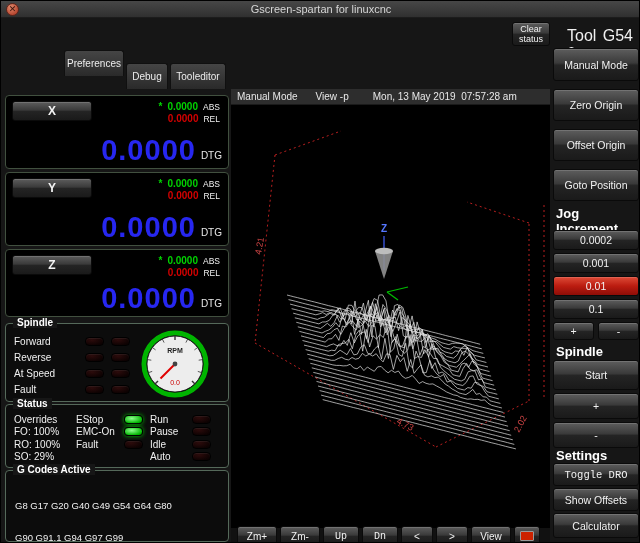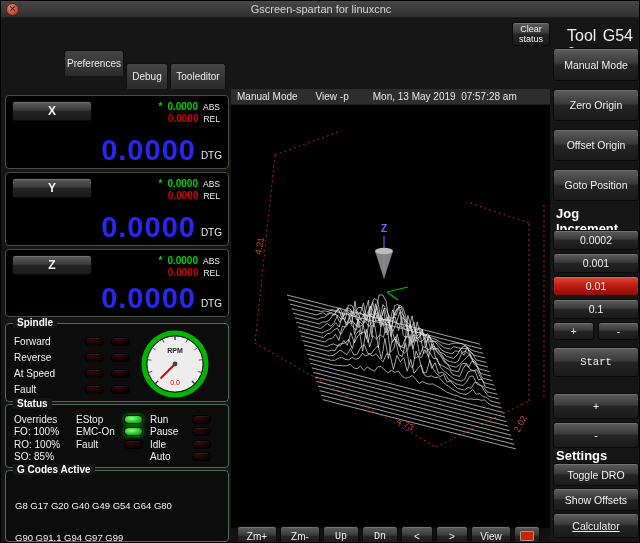--- a/index.html
+++ b/index.html
@@ -94,22 +94,22 @@
   
   .rbtn{position:absolute;left:552px;width:86px;}
   #btn-manual{top:47px;height:33px;} #btn-zero{top:88px;height:32px;}
   #btn-offset{top:128px;height:32px;} #btn-goto{top:168px;height:32px;}
   .sect{position:absolute;left:552px;width:86px;color:#fff;font-size:13px;font-weight:bold;
     display:flex;align-items:center;padding-left:3px;}
   #lbl-jog{top:213px;height:14px;} #lbl-spindle{top:343px;height:14px;} #lbl-settings{top:448px;height:13px;}
   #jog-1{top:229px;height:20px;} #jog-2{top:252px;height:20px;}
   #jog-3{top:275px;height:20px;} #jog-4{top:298px;height:20px;}
   #jog-plus{top:321px;height:18px;width:41px;} #jog-minus{top:321px;height:18px;width:41px;left:597px;}
-  #sp-start{top:346px;height:30px;font-family:Liberation Mono, monospace;} #sp-plus{top:392px;height:26px;} #sp-minus{top:421px;height:26px;}
-  #set-dro{top:462px;height:23px;} #set-offsets{top:487px;height:23px;} #set-calc{top:512px;height:25px;text-decoration:underline;}
+  #sp-start{top:359px;height:30px;} #sp-plus{top:392px;height:26px;} #sp-minus{top:421px;height:26px;}
+  #set-dro{top:462px;height:23px;font-family:Liberation Mono, monospace;} #set-offsets{top:487px;height:23px;} #set-calc{top:512px;height:25px;}
 </style>
 </head>
 <body>
 
 <div id="window">
 
   <div id="titlebar">
     <div id="close-btn">✕</div>
     <span>Gscreen-spartan for linuxcnc</span>
   </div>
@@ -240,21 +240,21 @@
       <span class="led on"></span>
       <span>Pause</span>
       <span class="led"></span>
 
       <span>RO: 100%</span>
       <span>Fault</span>
       <span class="led"></span>
       <span>Idle</span>
       <span class="led"></span>
 
-      <span>SO: 85%</span>
+      <span>SO: 29%</span>
       <span></span>
         <span></span>
       <span>Auto</span>
       <span class="led"></span>
     </div>
   </div>
 
   <div id="gcodes-frame" class="frame">
     <div class="frame-title">G Codes Active</div>
     <div id="gcode-lines">

